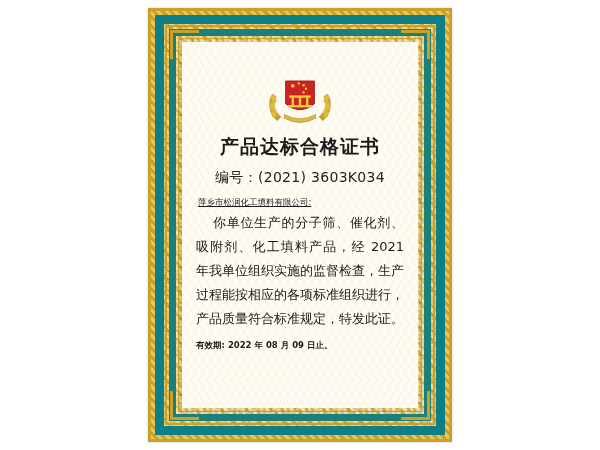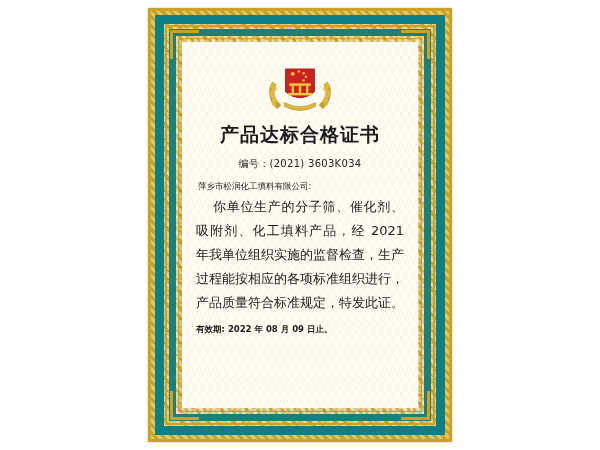--- a/index.html
+++ b/index.html
@@ -105,21 +105,21 @@
 
   
   .content {
     position: absolute;
     left: 34px;
     top: 34px;
     width: 236px;
     height: 366px;
     background: #fffdf3;
     box-sizing: border-box;
-    padding: 4px 14px;
+    padding: 16px 14px;
   }
 
   
   .content::before {
     content: "";
     position: absolute;
     left: 0; top: 0; right: 0; bottom: 0;
     background:
       repeating-linear-gradient(60deg,
         rgba(180,160,90,0.07) 0px, rgba(180,160,90,0.07) 1px,
@@ -145,32 +145,33 @@
     font-size: 19px;
     font-weight: bold;
     color: #1a1a1a;
     letter-spacing: 1px;
     margin-top: 6px;
   }
 
   .code {
     position: relative;
     text-align: center;
-    font-size: 10px;
+    font-size: 14px;
     color: #222;
     margin-top: 9px;
     letter-spacing: 0.3px;
   }
 
   .recipient {
     position: relative;
     font-size: 8.5px;
     color: #1a1a1a;
     margin-top: 10px;
     padding-left: 2px;
+    text-decoration: underline;
   }
 
   .body-text {
     position: relative;
     font-size: 13px;
     line-height: 1.85;
     color: #1a1a1a;
     text-align: justify;
     text-indent: 17px;
     margin-top: 2px;

